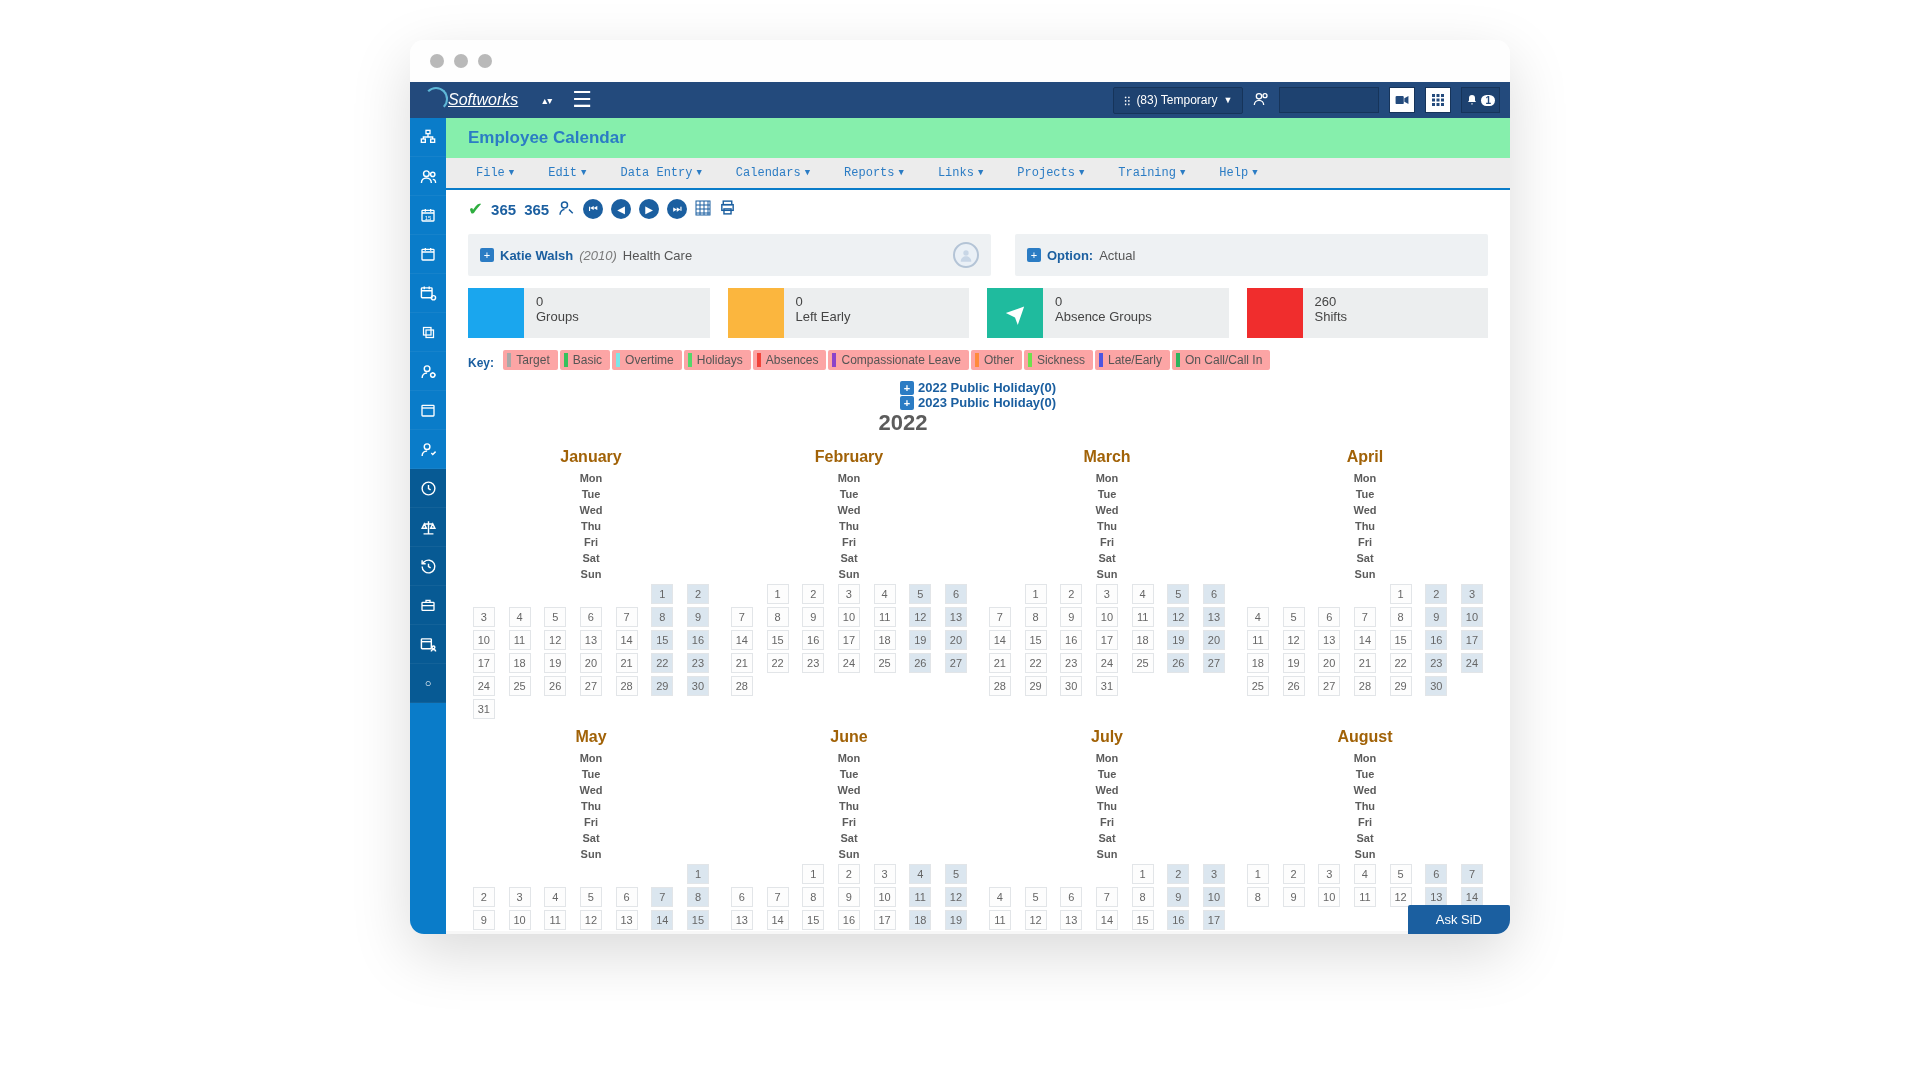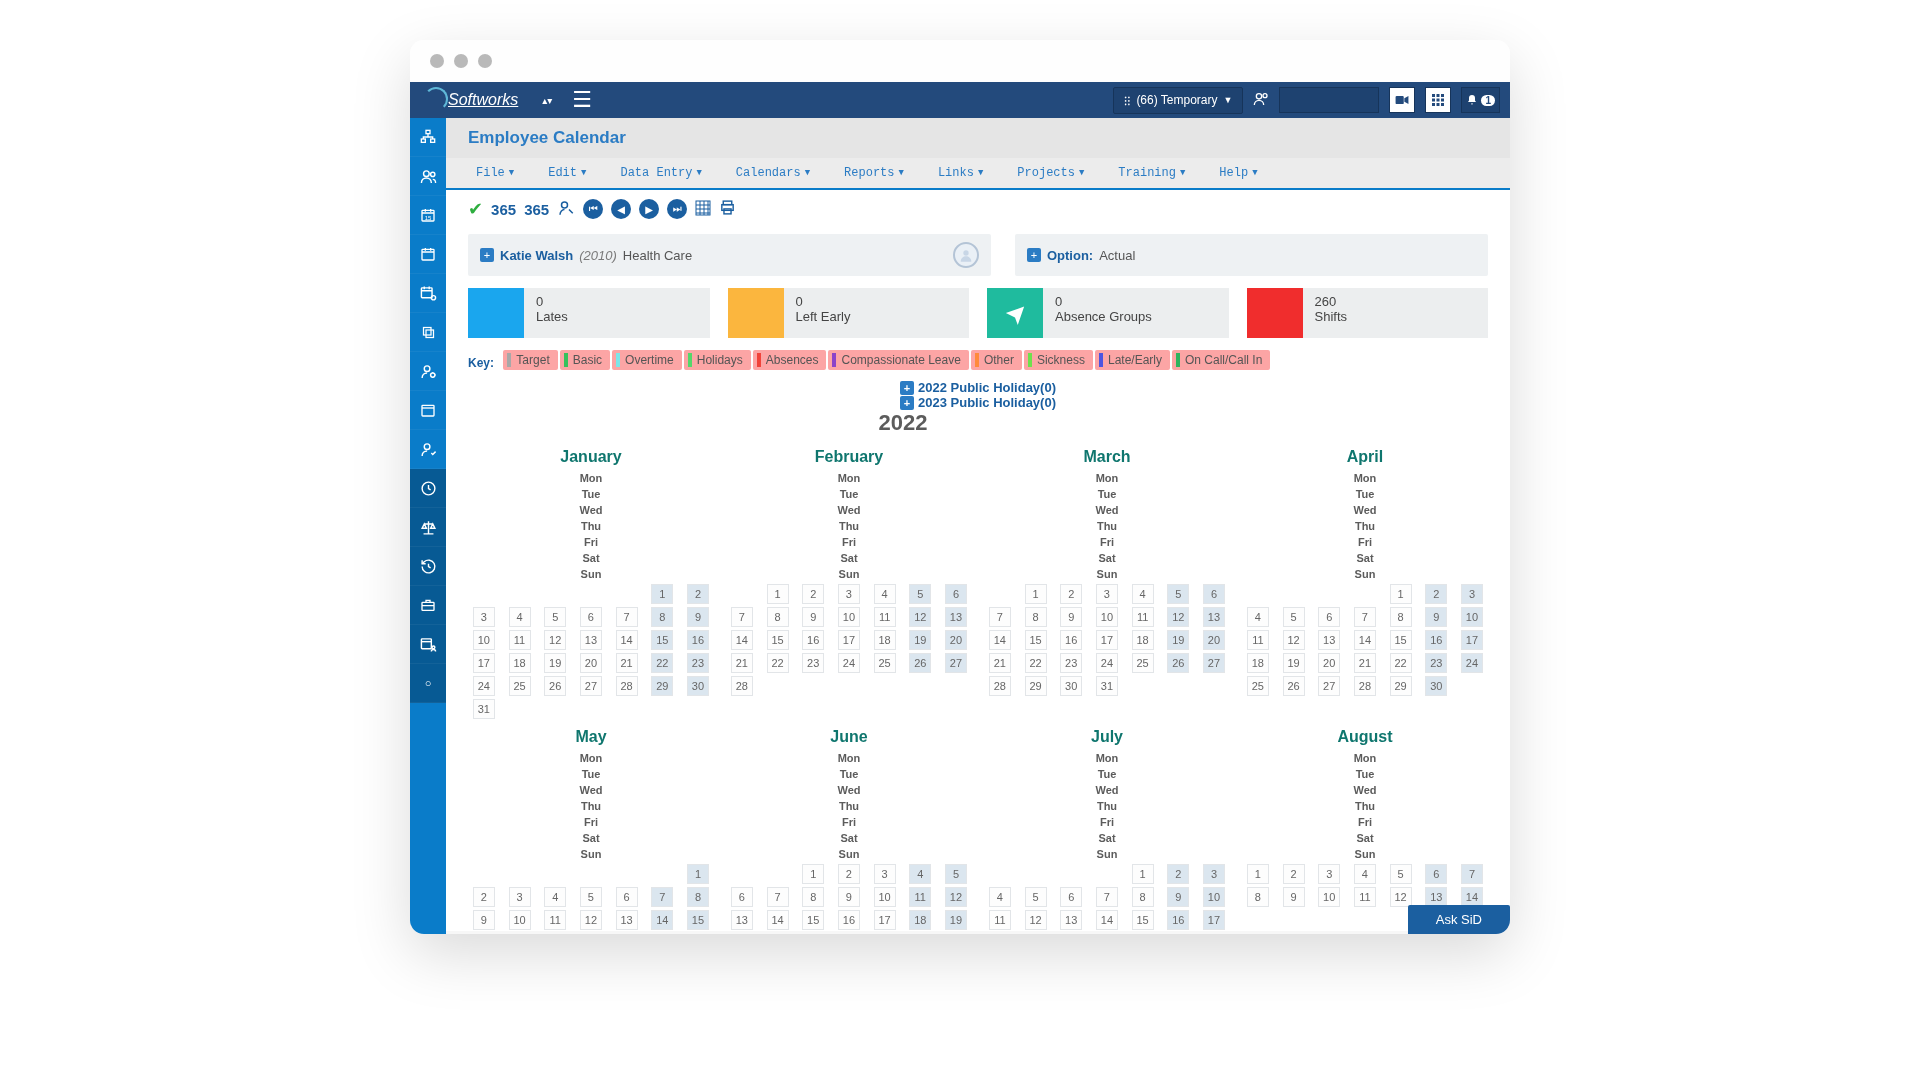--- a/index.html
+++ b/index.html
@@ -17,21 +17,21 @@
 .header-btn { background: #1e4270; border: 1px solid #16345a; color: #fff; font-size: 12px; padding: 4px 10px; display: flex; align-items: center; gap: 6px; cursor: pointer; border-radius: 2px; }
 .header-search { background: #1e4270; border: 1px solid #16345a; height: 26px; width: 100px; }
 .header-icon { width: 26px; height: 26px; background: #1e4270; border: 1px solid #16345a; display: inline-flex; align-items: center; justify-content: center; font-size: 14px; }
 .header-icon.white { background: #fff; color: #234a7c; }
 .notif-badge { background: #fff; color: #234a7c; border-radius: 10px; padding: 0 4px; font-size: 10px; font-weight: bold; }
 .content-row { display: flex; }
 .sidebar { width: 36px; background: #0a7cc9; display: flex; flex-direction: column; }
 .side-item { height: 39px; display: flex; align-items: center; justify-content: center; color: #fff; font-size: 15px; cursor: pointer; border-bottom: 1px solid rgba(255,255,255,0.05); }
 .side-item.dark { background: #075a94; }
 .main { flex: 1; background: #f7f7f7; overflow: hidden; }
-.page-title { background: #e5e5e5; color: #2b7cc4; font-weight: bold; font-size: 17px; padding: 10px 22px; }
+.page-title { background: #86efac; color: #2b7cc4; font-weight: bold; font-size: 17px; padding: 10px 22px; }
 .menu-bar { background: #ececec; padding: 4px 22px; border-bottom: 2px solid #0a7cc9; }
 .menu-item { color: #2b7cc4; font-size: 12px; padding: 4px 8px; display: inline-flex; align-items: center; gap: 4px; cursor: pointer; font-family: Liberation Mono, monospace; }
 .menu-item + .menu-item { margin-left: 18px; }
 .caret-down { font-size: 9px; }
 .toolbar { background: #fff; padding: 8px 22px; display: flex; align-items: center; gap: 8px; }
 .tb-icon { color: #1b5fa0; font-size: 15px; cursor: pointer; }
 .tb-circle { width: 20px; height: 20px; border-radius: 50%; background: #1b5fa0; color: #fff; display: inline-flex; align-items: center; justify-content: center; font-size: 10px; cursor: pointer; }
 .info-row { display: flex; gap: 24px; padding: 6px 22px; background: #fff; }
 .info-box { background: #eef1f3; flex: 1; padding: 8px 12px; display: flex; align-items: center; gap: 6px; font-size: 13px; border-radius: 2px; }
 .info-box .plus { background: #2b7cc4; color: #fff; width: 14px; height: 14px; display: inline-flex; align-items: center; justify-content: center; font-size: 11px; border-radius: 2px; }
@@ -53,21 +53,21 @@
 .key-row { padding: 6px 22px; background: #fff; font-size: 12px; }
 .key-label { color: #1b5fa0; font-weight: bold; margin-right: 6px; }
 .key-item { display: inline-flex; align-items: center; background: #fca5a5; padding: 3px 8px 3px 4px; margin-right: 2px; border-radius: 2px; color: #555; }
 .key-swatch { width: 4px; height: 14px; display: inline-block; margin-right: 5px; }
 .holidays-row { display: flex; align-items: center; padding: 4px 22px; background: #fff; font-size: 13px; flex-direction: column; }
 .holiday-links { color: #1b5fa0; font-weight: bold; }
 .holiday-links .plus { background: #2b7cc4; color: #fff; width: 14px; height: 14px; display: inline-flex; align-items: center; justify-content: center; font-size: 11px; border-radius: 2px; margin-right: 4px; }
 .year-title { font-size: 22px; font-weight: bold; color: #5c5c5c; text-align: center; flex: 1; margin-right: 150px; }
 .cal-grid { display: flex; gap: 8px; padding: 4px 20px 0 20px; background: #fff; }
 .month { flex: 1; }
-.month-title { text-align: center; font-weight: bold; color: #0f766e; font-size: 16px; padding: 4px 0; }
+.month-title { text-align: center; font-weight: bold; color: #a16207; font-size: 16px; padding: 4px 0; }
 .dow-row { display: flex; flex-direction: column; }
 .dow { flex: 1; text-align: center; font-size: 11px; font-weight: bold; color: #5c5c5c; padding: 2px 0; }
 .days { display: flex; flex-wrap: wrap; }
 .day-spacer { width: 14.28%; height: 22px; }
 .day { width: 14.28%; height: 23px; display: flex; align-items: center; justify-content: center; font-size: 11px; color: #666; cursor: pointer; }
 .day-inner { width: 22px; height: 20px; display: flex; align-items: center; justify-content: center; border: 1px solid #e2e5e8; background: #fdfdfd; }
 .day.weekend .day-inner { background: #dbe6ef; }
 .ask-sid { position: relative; float: right; margin: -26px 0 0 0; background: #1b5fa0; color: #fff; font-size: 13px; padding: 7px 28px; cursor: pointer; border-radius: 2px 2px 0 0; }
 .cal-wrap { position: relative; background:#fff; }
 svg { overflow: visible; }
@@ -86,21 +86,21 @@
     <div style="position:relative; margin-left:18px;">
       <span class="brand-arc"></span>
       <span class="brand">Softworks</span>
     </div>
     <span class="header-sort">▴▾</span>
     <span class="hamburger">☰</span>
     <div class="header-spacer"></div>
     <div class="header-right">
       <div class="header-btn">
         <span>⁝⁝</span>
-        <span>(66) Temporary</span>
+        <span>(83) Temporary</span>
         <span class="caret-down">▼</span>
       </div>
       <span style="font-size:15px;">
         <svg width="16" height="16" viewBox="0 0 24 24" fill="none" stroke="#fff" stroke-width="2">
             <circle cx="9" cy="8" r="4"></circle>
             <path d="M2 21c0-4 3-7 7-7s7 3 7 7"></path>
             <circle cx="18" cy="7" r="3"></circle>
           </svg>
       </span>
       <div class="header-search"></div>
@@ -276,21 +276,21 @@
           <span class="opt-label">Option:</span>
           <span class="opt-val">Actual</span>
         </div>
       </div>
 
       <div class="stats-row">
         <div class="stat">
           <div class="stat-block blue"></div>
           <div class="stat-text">
               <div class="num">0</div>
-              <div>Lates</div>
+              <div>Groups</div>
             </div>
         </div>
         <div class="stat">
           <div class="stat-block orange"></div>
           <div class="stat-text">
               <div class="num">0</div>
               <div>Left Early</div>
             </div>
         </div>
         <div class="stat">

